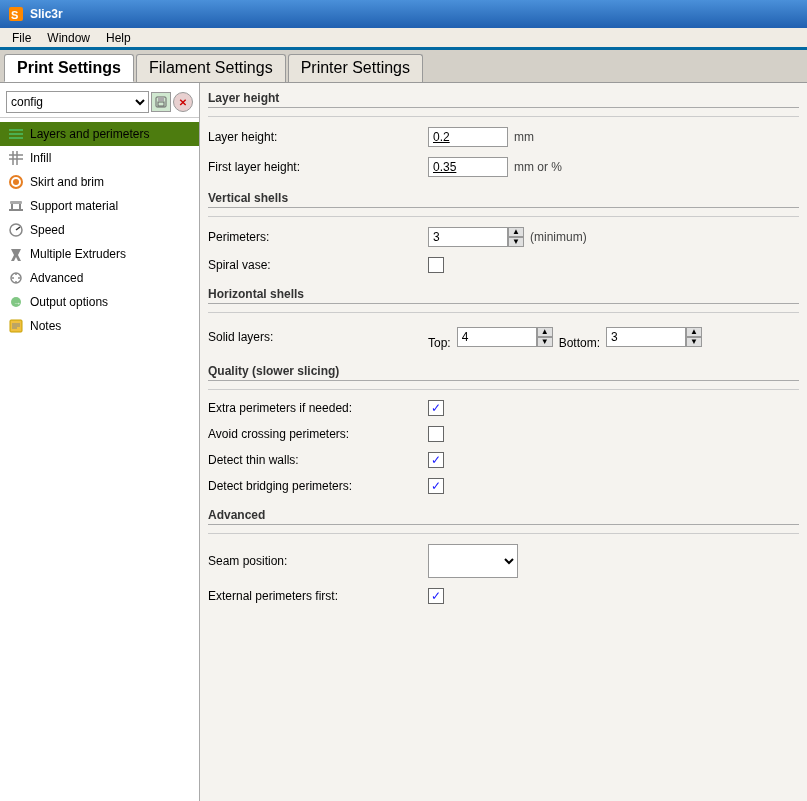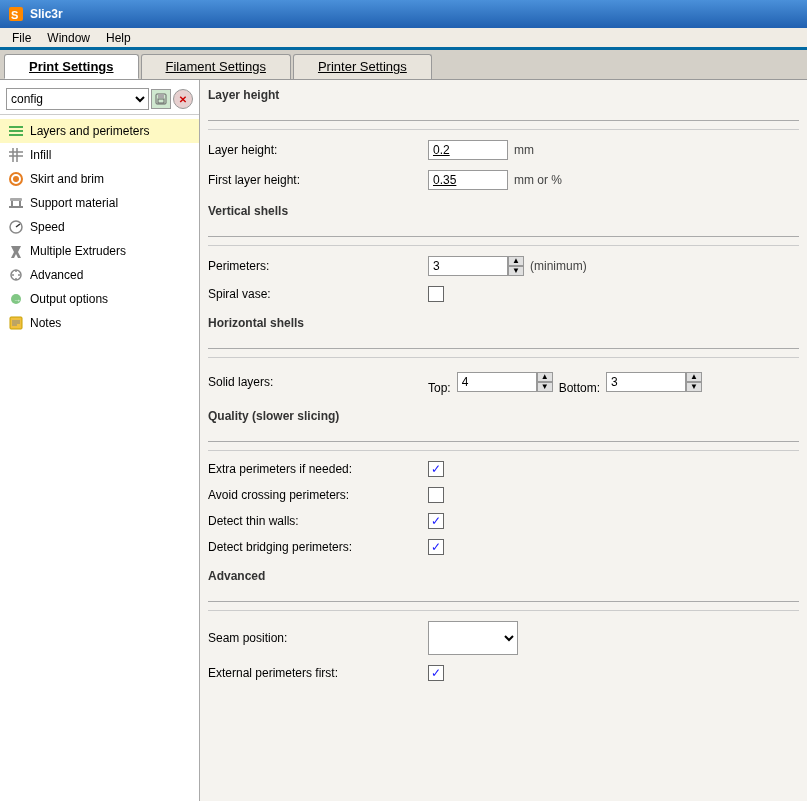--- a/index.html
+++ b/index.html
@@ -34,28 +34,27 @@
     }
 
     
     .tab-bar {
       background: #d4d0c8;
       padding: 4px 4px 0 4px;
       display: flex;
       gap: 2px;
     }
     .tab {
-      padding: 4px 24px;
+      padding: 4px 12px;
       border: 1px solid #999;
       border-bottom: none;
       background: #e8e4dc;
       cursor: pointer;
-      font-size: 13px;
+      font-size: 16px;
       border-radius: 3px 3px 0 0;
-      text-decoration: underline;
     }
     .tab.active {
       background: #ffffff;
       border-bottom: 1px solid #ffffff;
       z-index: 1;
       font-weight: bold;
     }
 
     
     .main-layout {
@@ -101,21 +100,21 @@
     .save-btn { background: #d0e8d0; }
     .del-btn { background: #e8d0d0; color: #cc0000; font-weight: bold; border-radius: 50%; }
 
     .sidebar-item {
       display: flex;
       align-items: center;
       padding: 4px 8px;
       cursor: pointer;
       font-size: 12px;
     }
-    .sidebar-item.active { background: #fef9c3; }
+    .sidebar-item.active { background: #4d7c0f; }
     .sidebar-icon {
       width: 16px;
       height: 16px;
       margin-right: 6px;
       flex-shrink: 0;
       display: inline-flex;
       align-items: center;
       justify-content: center;
     }
 
@@ -129,21 +128,21 @@
 
     
     .section {
       margin-bottom: 12px;
     }
     .section-title {
       font-size: 12px;
       font-weight: bold;
       color: #333;
       margin-bottom: 8px;
-      padding-bottom: 18px;
+      padding-bottom: 2px;
       border-bottom: 1px solid #aaa;
     }
     .form-row {
       display: flex;
       align-items: center;
       margin-bottom: 6px;
       padding: 2px 0;
     }
     .form-label {
       width: 220px;

